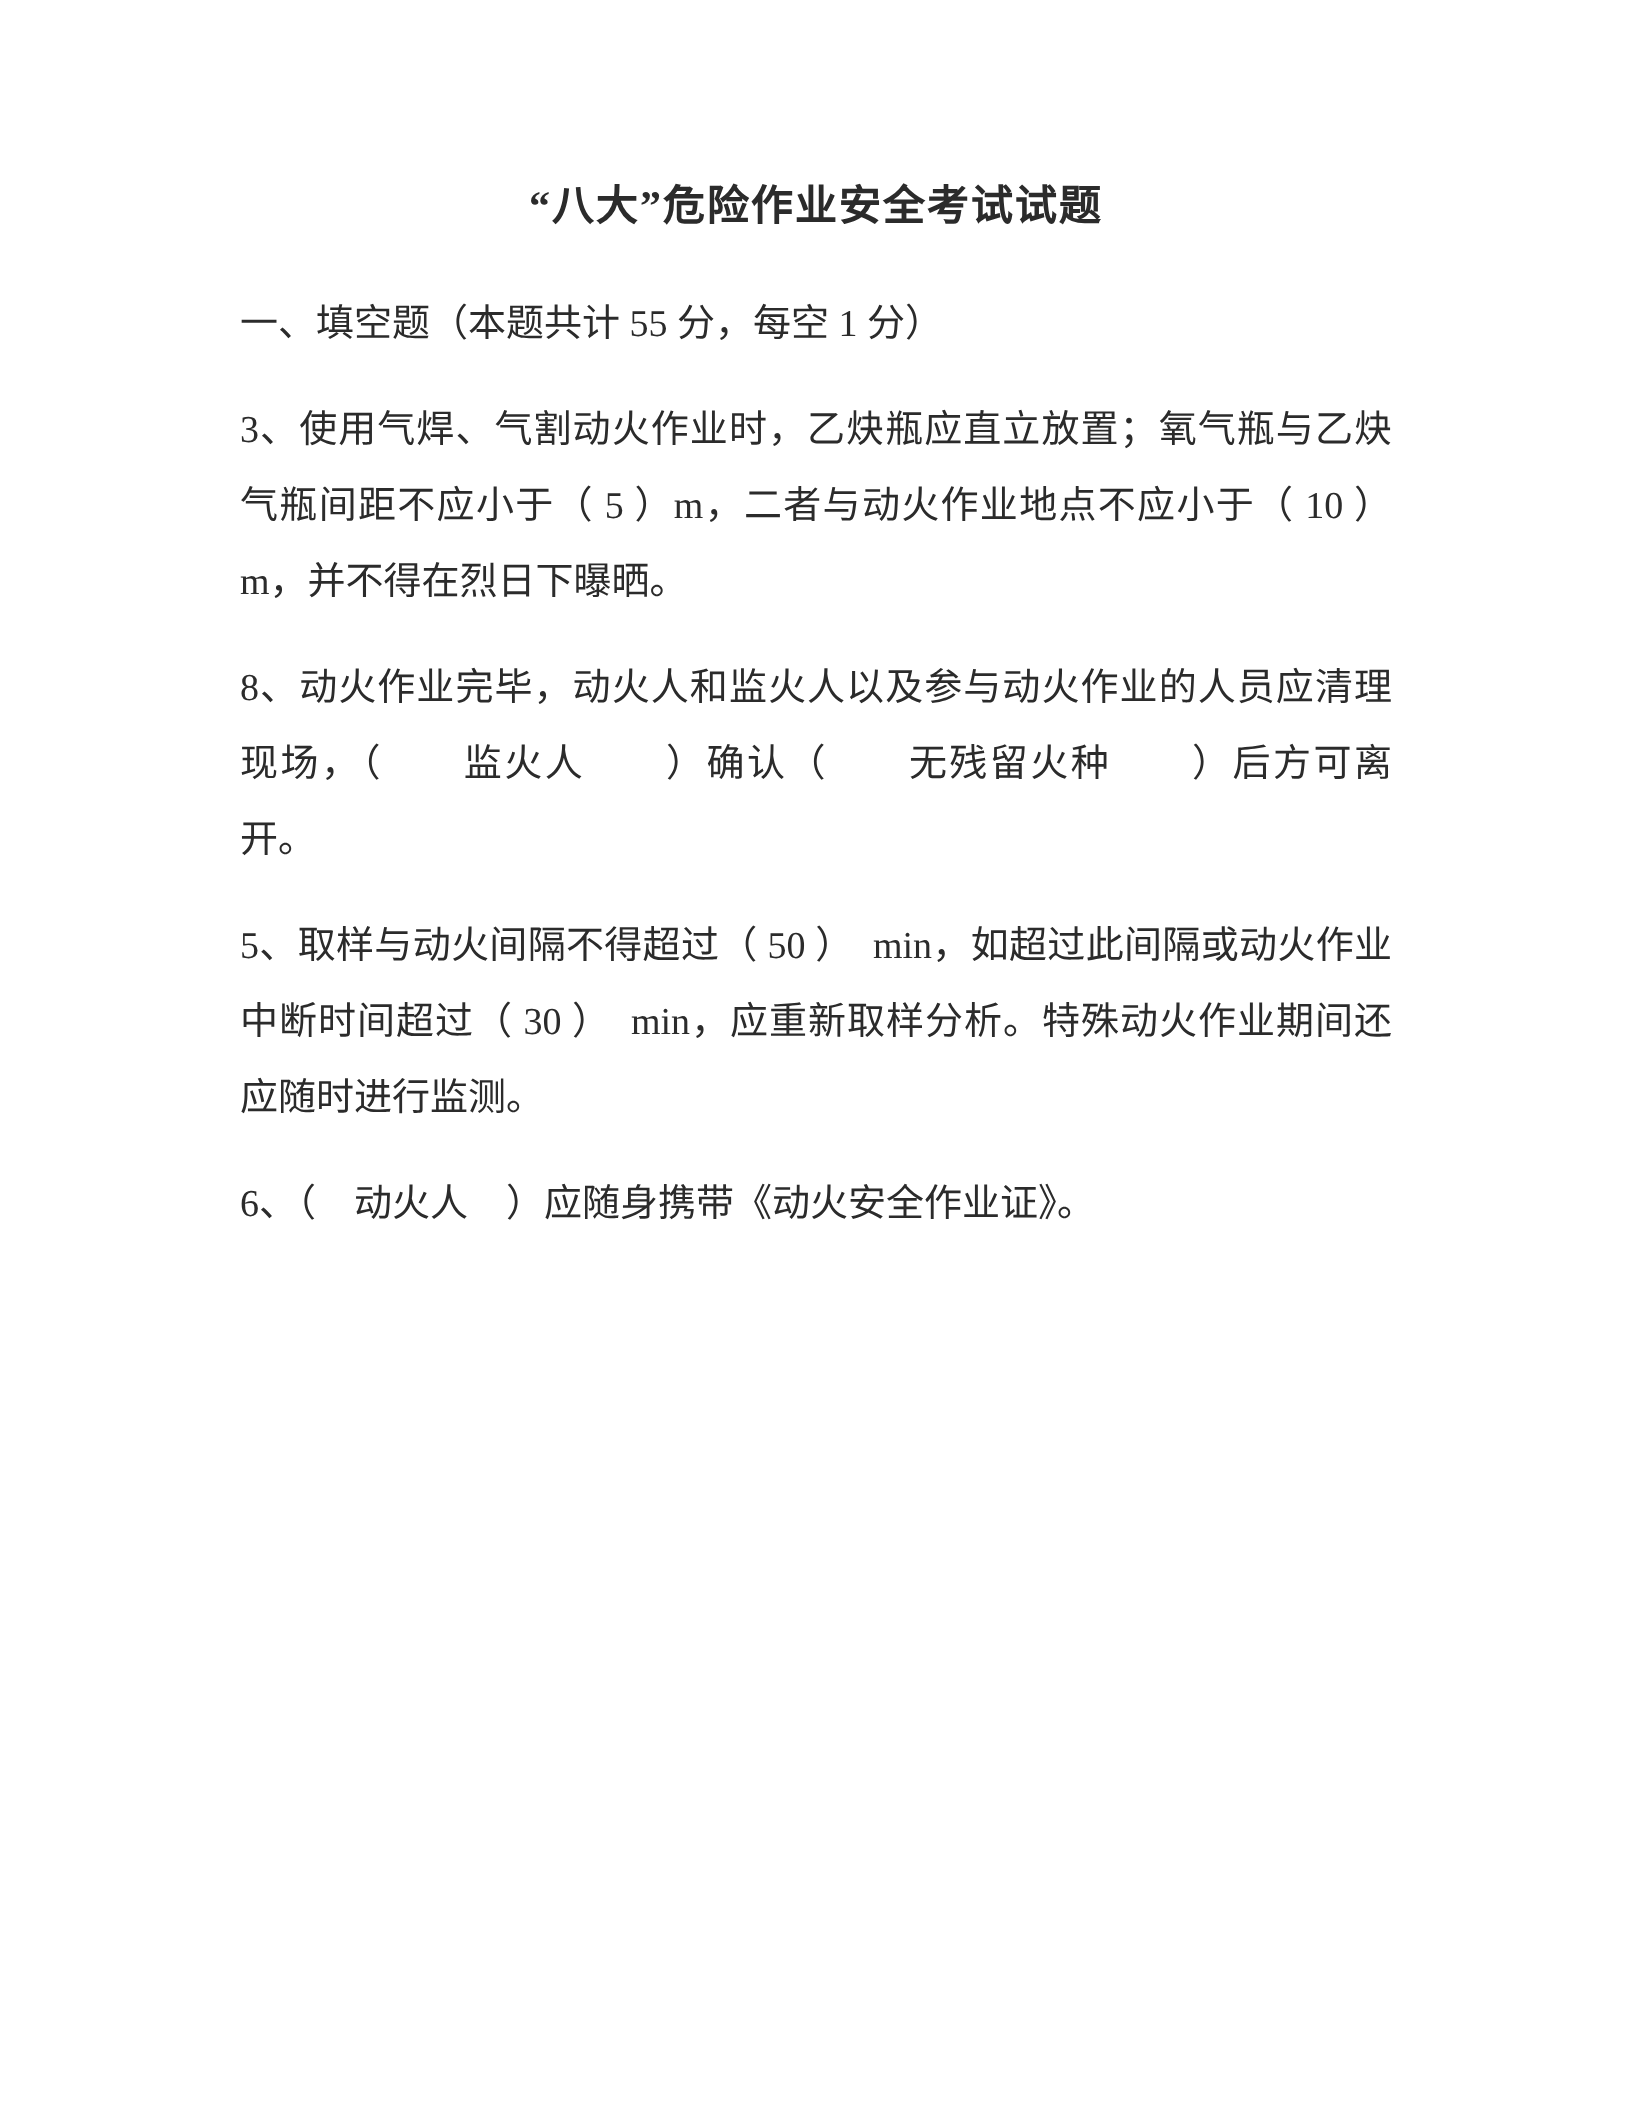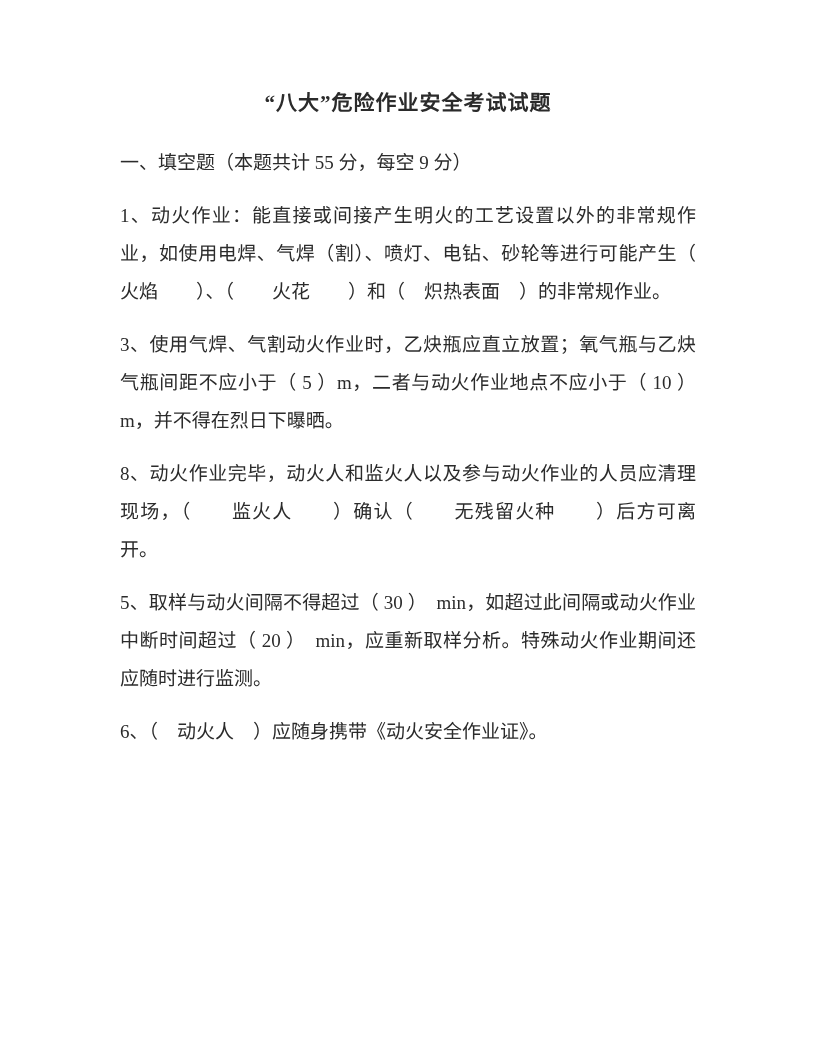--- a/index.html
+++ b/index.html
@@ -40,25 +40,24 @@
     text-align: justify;
     text-justify: inter-ideograph;
   }
 </style>
 </head>
 <body>
 
 <div class="page">
   <h1 class="doc-title">“八大”危险作业安全考试试题</h1>
 
-  <h2 class="section-heading">一、填空题（本题共计 55 分，每空 9 分）</h2>
+  <h2 class="section-heading">一、填空题（本题共计 55 分，每空 1 分）</h2>
 
-  <p class="question">1、动火作业：能直接或间接产生明火的工艺设置以外的非常规作业，如使用电焊、气焊（割）、喷灯、电钻、砂轮等进行可能产生（　　火焰　　）、（　　火花　　）和（　炽热表面　）的非常规作业。</p>
 
 
   <p class="question">3、使用气焊、气割动火作业时，乙炔瓶应直立放置；氧气瓶与乙炔气瓶间距不应小于（ 5 ）m，二者与动火作业地点不应小于（ 10 ）m，并不得在烈日下曝晒。</p>
 
   <p class="question">8、动火作业完毕，动火人和监火人以及参与动火作业的人员应清理现场，（　　监火人　　）确认（　　无残留火种　　）后方可离开。</p>
 
-  <p class="question">5、取样与动火间隔不得超过（ 30 ）　min，如超过此间隔或动火作业中断时间超过（ 20 ）　min，应重新取样分析。特殊动火作业期间还应随时进行监测。</p>
+  <p class="question">5、取样与动火间隔不得超过（ 50 ）　min，如超过此间隔或动火作业中断时间超过（ 30 ）　min，应重新取样分析。特殊动火作业期间还应随时进行监测。</p>
 
   <p class="question">6、（　动火人　）应随身携带《动火安全作业证》。</p>
 </div>
 
 </body></html>

